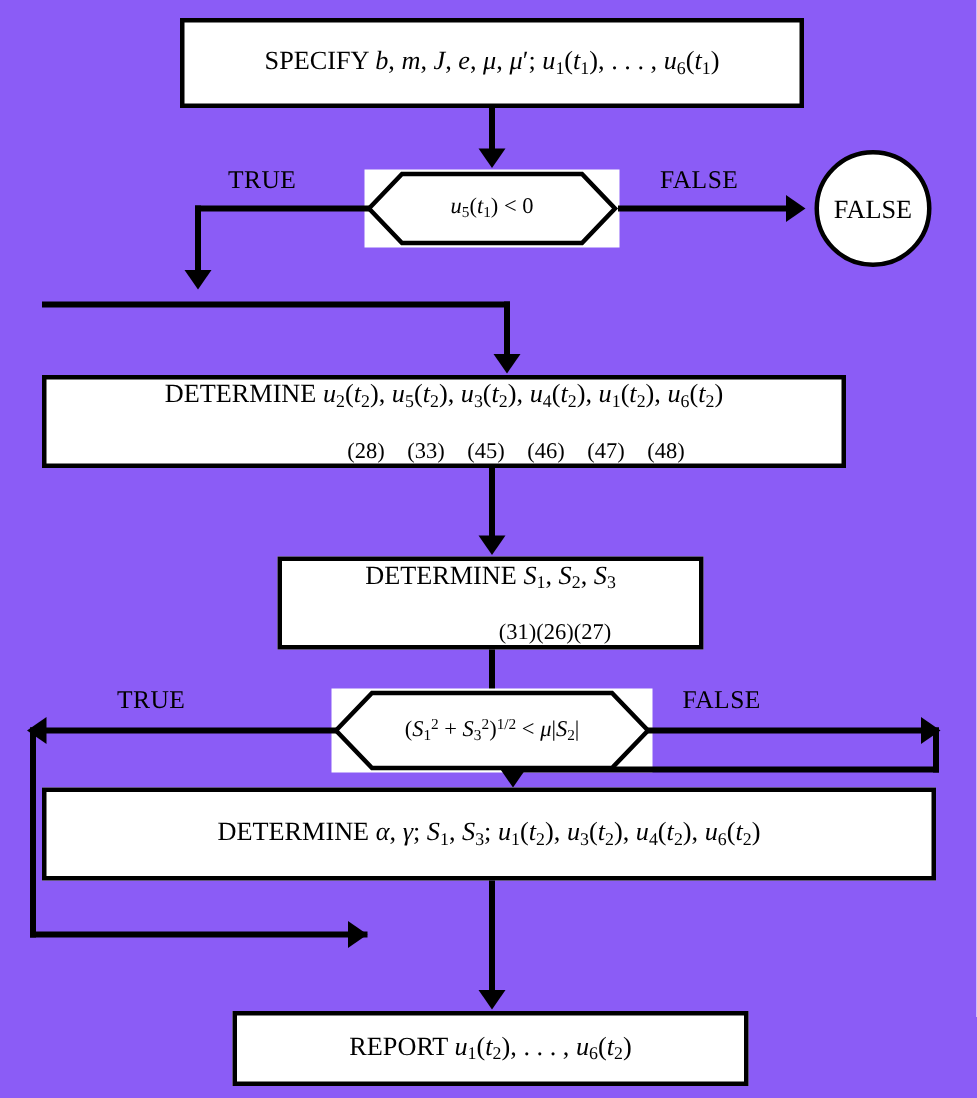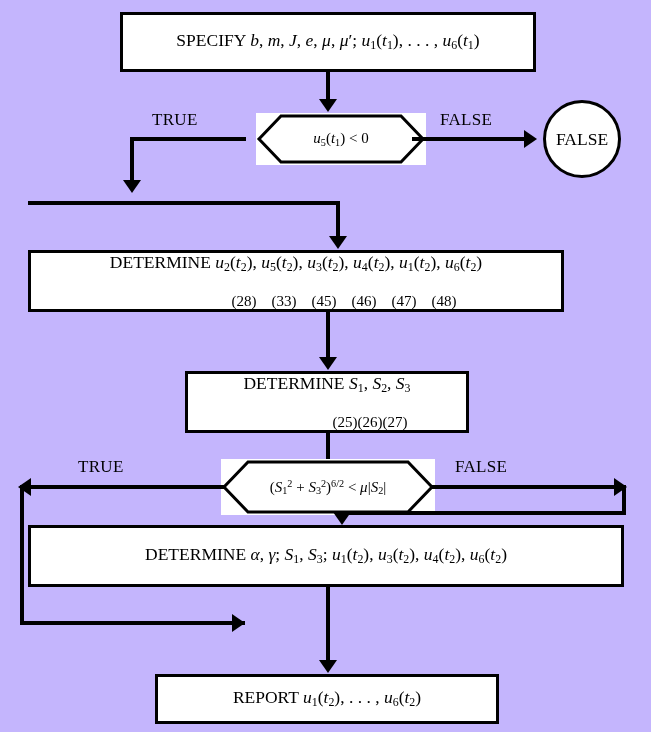--- a/index.html
+++ b/index.html
@@ -4,21 +4,21 @@
 <style>
   html, body {
     margin: 0;
     padding: 0;
     background: #ffffff;
   }
   #page {
     position: relative;
     width: 651px;
     height: 732px;
-    background: #c4b5fd;
+    background: #8b5cf6;
     font-family: "Liberation Serif", serif;
     color: #000000;
     overflow: hidden;
   }
   .box {
     position: absolute;
     border: 3px solid #000;
     background: #fff;
     box-sizing: border-box;
     display: flex;
@@ -98,21 +98,21 @@
 
 <div id="page">
 
   <div class="box" style="left:120px; top:12px; width:416px; height:60px;">
     <span class="t17">SPECIFY <i>b</i>, <i>m</i>, <i>J</i>, <i>e</i>, <i>μ</i>, <i>μ</i>′; <i>u</i><sub>1</sub>(<i>t</i><sub>1</sub>), . . . , <i>u</i><sub>6</sub>(<i>t</i><sub>1</sub>)</span>
   </div>
 
   <div class="ln" style="left:326px; top:72px; width:4px; height:29px;"></div>
   <div class="arrow-d" style="left:319px; top:99px;"></div>
 
-  <div class="hex" style="left:256px; top:113px; width:170px; height:52px;">
+  <div class="hex" style="left:243px; top:113px; width:170px; height:52px;">
     <svg width="170" height="52" viewBox="0 0 170 52">
       <polygon points="25,3 145,3 167,26 145,49 25,49 3,26" fill="#ffffff" stroke="#000000" stroke-width="3"></polygon>
     </svg>
     <span class="hextext t15"><i>u</i><sub>5</sub>(<i>t</i><sub>1</sub>) &lt; 0</span>
   </div>
 
   <div class="lbl" style="left:152px; top:110px;">TRUE</div>
   <div class="lbl" style="left:440px; top:110px;">FALSE</div>
 
   <div class="ln" style="left:412px; top:137px; width:115px; height:4px;"></div>
@@ -133,31 +133,31 @@
   <div class="box" style="left:28px; top:250px; width:536px; height:62px;">
     <span class="t17 line1">DETERMINE <i>u</i><sub>2</sub>(<i>t</i><sub>2</sub>), <i>u</i><sub>5</sub>(<i>t</i><sub>2</sub>), <i>u</i><sub>3</sub>(<i>t</i><sub>2</sub>), <i>u</i><sub>4</sub>(<i>t</i><sub>2</sub>), <i>u</i><sub>1</sub>(<i>t</i><sub>2</sub>), <i>u</i><sub>6</sub>(<i>t</i><sub>2</sub>)</span>
     <span class="t15 line2 nums" style="padding-left:96px;">(28)&nbsp;&nbsp;&nbsp;&nbsp;(33)&nbsp;&nbsp;&nbsp;&nbsp;(45)&nbsp;&nbsp;&nbsp;&nbsp;(46)&nbsp;&nbsp;&nbsp;&nbsp;(47)&nbsp;&nbsp;&nbsp;&nbsp;(48)</span>
   </div>
 
   <div class="ln" style="left:326px; top:312px; width:4px; height:47px;"></div>
   <div class="arrow-d" style="left:319px; top:357px;"></div>
 
   <div class="box" style="left:185px; top:371px; width:284px; height:62px;">
     <span class="t17 line1">DETERMINE <i>S</i><sub>1</sub>, <i>S</i><sub>2</sub>, <i>S</i><sub>3</sub></span>
-    <span class="t15 line2 nums" style="padding-left:86px;">(25)(26)(27)</span>
+    <span class="t15 line2 nums" style="padding-left:86px;">(31)(26)(27)</span>
   </div>
 
   <div class="ln" style="left:326px; top:433px; width:4px; height:42px;"></div>
   <div class="arrow-d" style="left:319px; top:473px;"></div>
 
   <div class="hex" style="left:221px; top:459px; width:214px; height:56px;">
     <svg width="214" height="56" viewBox="0 0 214 56">
       <polygon points="27,3 187,3 211,28 187,53 27,53 3,28" fill="#ffffff" stroke="#000000" stroke-width="3"></polygon>
     </svg>
-    <span class="hextext t15">(<i>S</i><sub>1</sub><sup>2</sup> + <i>S</i><sub>3</sub><sup>2</sup>)<sup>6/2</sup> &lt; <i>μ</i>|<i>S</i><sub>2</sub>|</span>
+    <span class="hextext t15">(<i>S</i><sub>1</sub><sup>2</sup> + <i>S</i><sub>3</sub><sup>2</sup>)<sup>1/2</sup> &lt; <i>μ</i>|<i>S</i><sub>2</sub>|</span>
   </div>
 
   <div class="lbl" style="left:78px; top:457px;">TRUE</div>
   <div class="lbl" style="left:455px; top:457px;">FALSE</div>
 
   <div class="ln" style="left:20px; top:485px; width:205px; height:4px;"></div>
   <div class="arrow-l" style="left:18px; top:478px;"></div>
   <div class="ln" style="left:20px; top:485px; width:4px; height:140px;"></div>
 
   <div class="ln" style="left:432px; top:485px; width:194px; height:4px;"></div>

